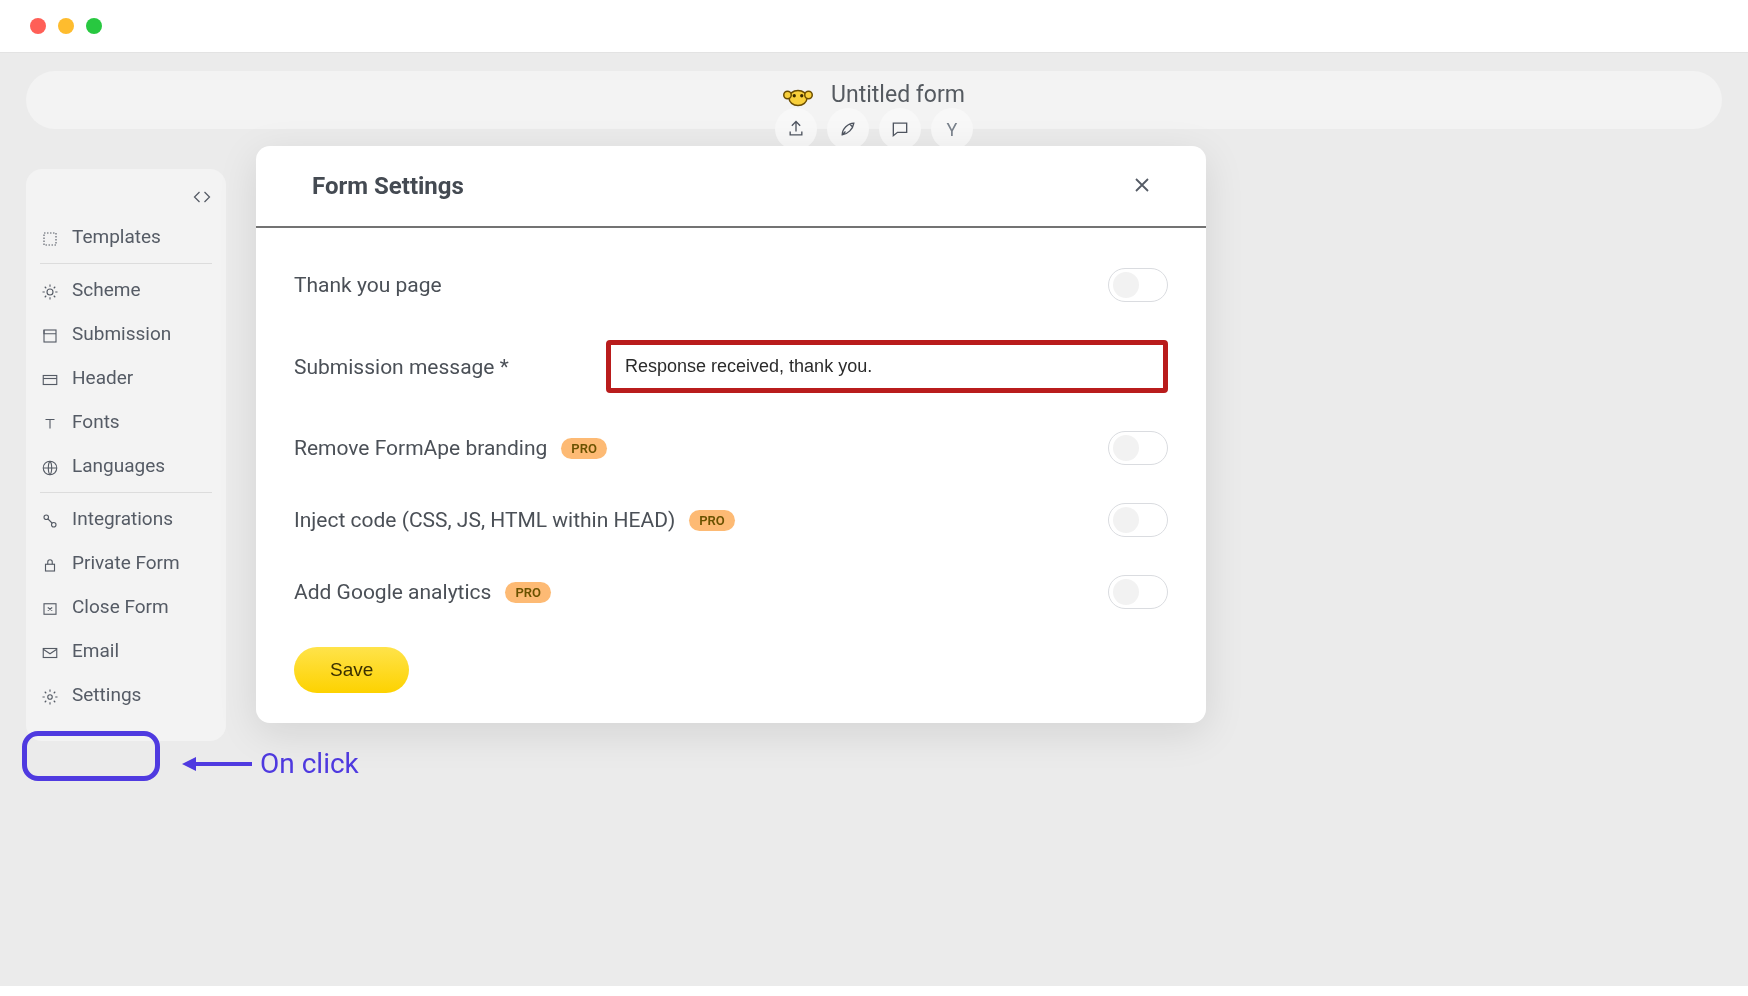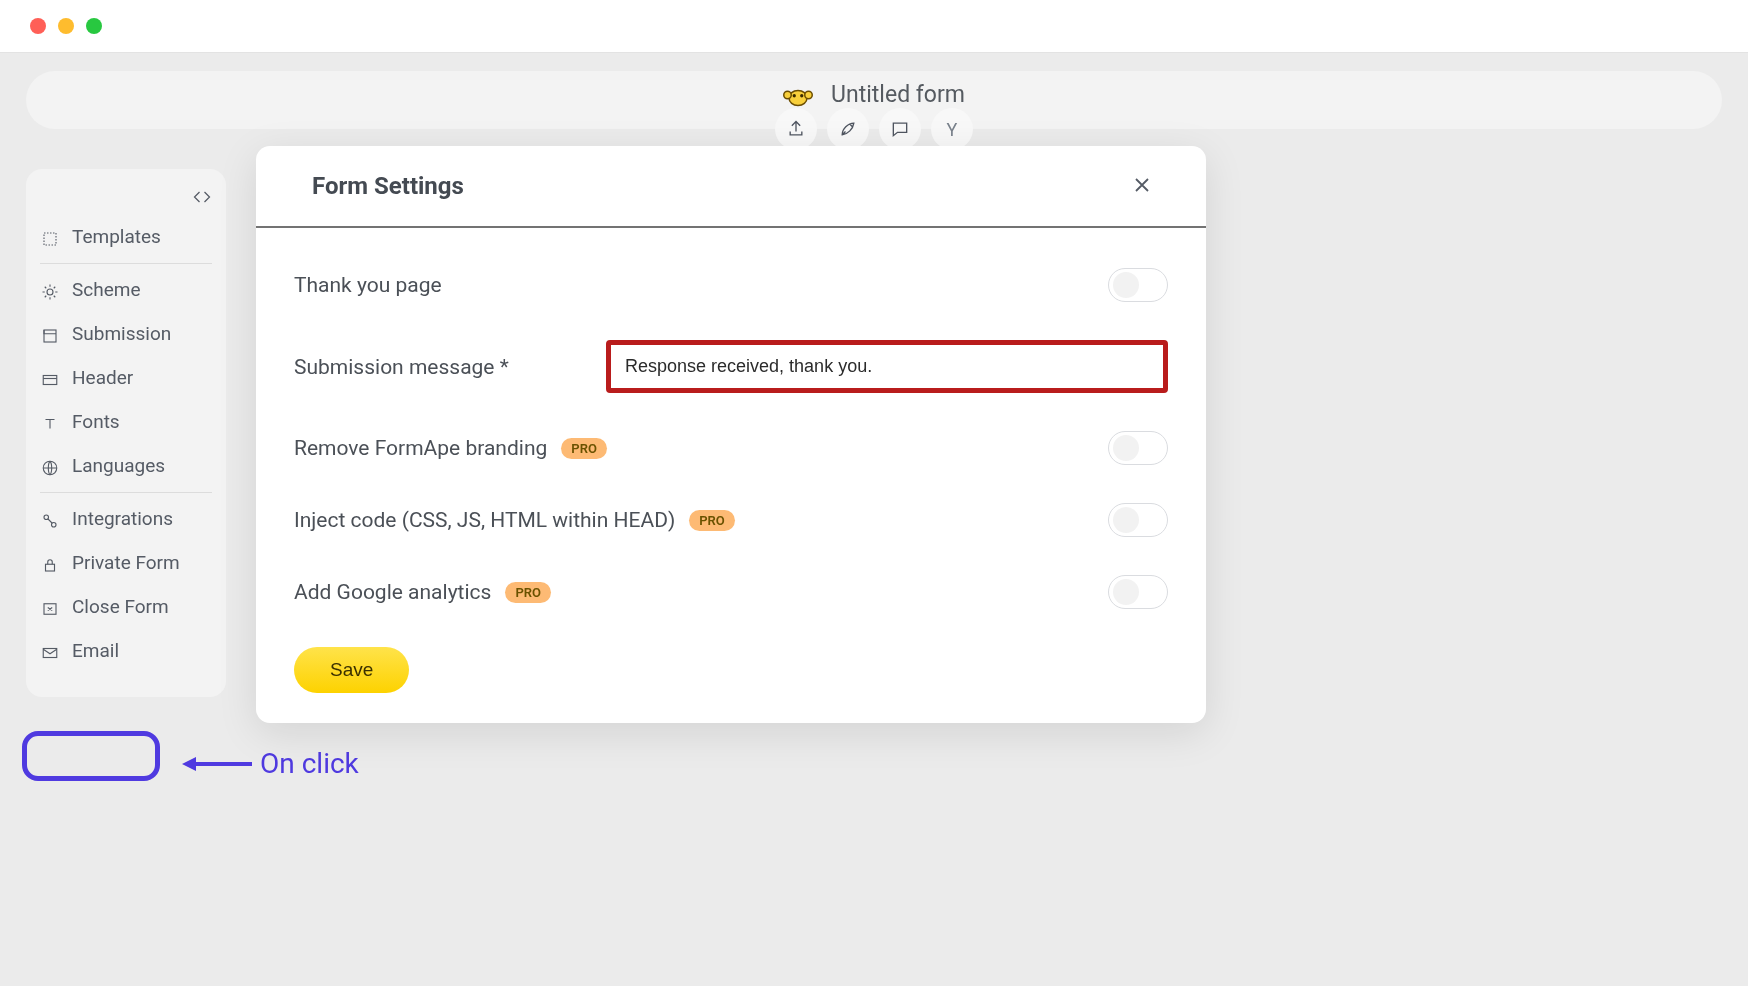--- a/index.html
+++ b/index.html
@@ -341,20 +341,29 @@
       <div class="sb-item">
         <span class="icon">
             <svg viewBox="0 0 24 24">
               <rect x="3" y="6" width="18" height="12"></rect>
               <path d="M3 7l9 6 9-6"></path>
             </svg>
           </span>
         <span>Email</span>
       </div>
 
+      <div class="sb-item">
+        <span class="icon">
+            <svg viewBox="0 0 24 24">
+              <circle cx="12" cy="12" r="3"></circle>
+              <path d="M12 2v3M12 19v3M2 12h3M19 12h3M5 5l2 2M17 17l2 2M19 5l-2 2M5 19l2-2"></path>
+            </svg>
+          </span>
+        <span>Settings</span>
+      </div>
     </div>
 
     <div class="highlight-ring"></div>
     <div class="annotation">
       <svg viewBox="0 0 70 20">
         <line x1="70" y1="10" x2="6" y2="10" stroke="#4f3ae0" stroke-width="4"></line>
         <polygon points="0,10 14,3 14,17" fill="#4f3ae0"></polygon>
       </svg>
       <span>On click</span>
     </div>

